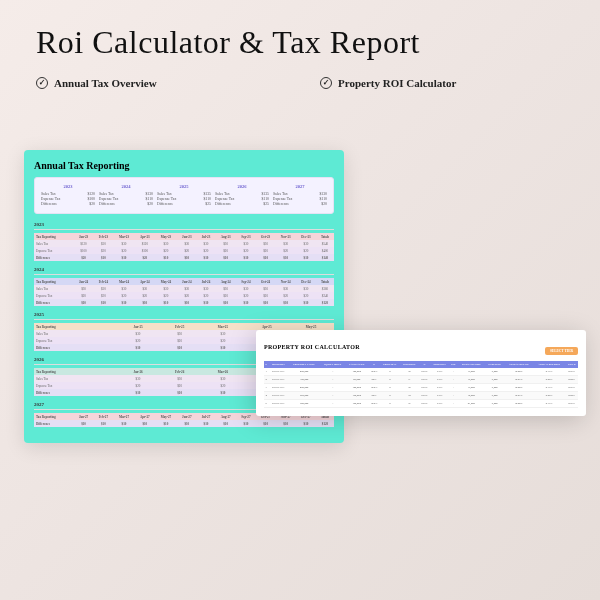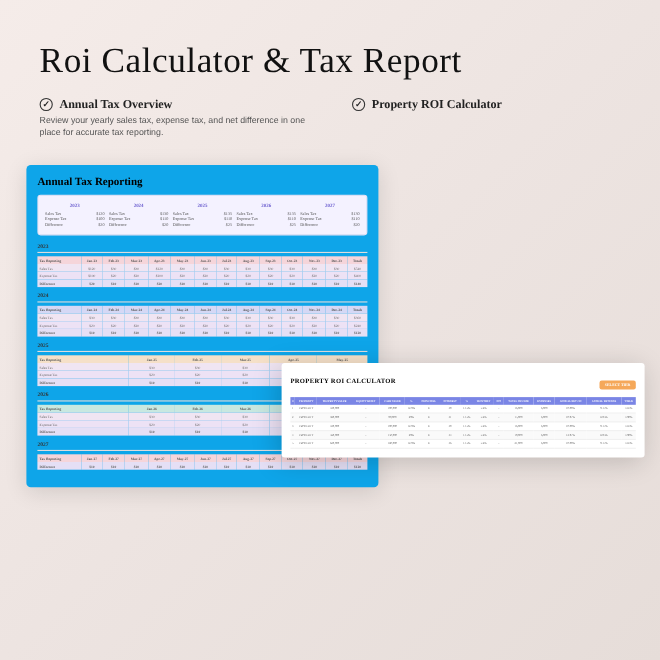--- a/index.html
+++ b/index.html
@@ -1,24 +1,24 @@
 <!DOCTYPE html>
 <html><head>
 <meta charset="utf-8">
 <style>
 *{box-sizing:border-box;margin:0;padding:0;font-family:Georgia,serif}
 body{width:600px;height:600px;background:linear-gradient(135deg,#f5ece9 0%,#ede4e1 50%,#e6ddd9 100%);overflow:hidden;position:relative}
-.hdr{padding:36px 36px 12px}
+.hdr{padding:24px 36px 12px}
 h1{font-size:32px;font-weight:400;color:#111;letter-spacing:0.5px}
 .features{display:flex;gap:40px;padding:4px 36px 16px}
 .feat{flex:1}
 .feat-title{font-size:11px;font-weight:600;color:#222;display:flex;align-items:center;gap:6px;margin-bottom:3px;font-family:-apple-system,Arial,sans-serif}
 .check{width:12px;height:12px;border:1.2px solid #333;border-radius:50%;display:inline-flex;align-items:center;justify-content:center;font-size:8px;line-height:1}
 .feat-desc{font-size:8px;color:#555;line-height:1.4;font-family:-apple-system,Arial,sans-serif}
-.tax-panel{position:absolute;left:24px;top:150px;width:320px;background:#0ea5e9;border-radius:4px;box-shadow:0 4px 20px rgba(0,0,0,0.12);padding:10px;font-family:-apple-system,Arial,sans-serif}
+.tax-panel{position:absolute;left:24px;top:150px;width:320px;background:#5eead4;border-radius:4px;box-shadow:0 4px 20px rgba(0,0,0,0.12);padding:10px;font-family:-apple-system,Arial,sans-serif}
 .tax-title{font-size:10px;font-weight:700;margin-bottom:6px}
 .yr-summary{display:flex;gap:4px;background:#f4f2ff;border:1px solid #e5e2f5;border-radius:3px;padding:6px;margin-bottom:8px}
 .yr-col{flex:1;font-size:3.8px}
 .yr-hdr{font-weight:700;color:#6b5ecf;text-align:center;margin-bottom:3px;font-size:4.5px}
 .yr-row{display:flex;justify-content:space-between;margin:1px 0;color:#555}
 .yr-sec{margin-bottom:6px}
 .yr-label{font-size:5px;font-weight:700;color:#333;border-bottom:1px solid #ddd;padding-bottom:2px;margin-bottom:3px}
 .month-tbl{width:100%;font-size:3.2px;border-collapse:collapse}
 .month-tbl th,.month-tbl td{padding:1.5px 1px;text-align:center}
 .month-tbl th{font-weight:600;color:#555}
@@ -46,21 +46,20 @@
 <div class="hdr">
   <h1>Roi Calculator &amp; Tax Report</h1>
 </div>
 
 <div class="features" id="features">
     <div class="feat">
       <div class="feat-title">
         <span class="check">✓</span>
         <span>Annual Tax Overview</span>
       </div>
-      <div class="feat-desc">Review your yearly sales tax, expense tax, and net difference in one place for accurate tax reporting.</div>
     </div>
     <div class="feat">
       <div class="feat-title">
         <span class="check">✓</span>
         <span>Property ROI Calculator</span>
       </div>
     </div>
   </div>
 
 <div class="tax-panel">

